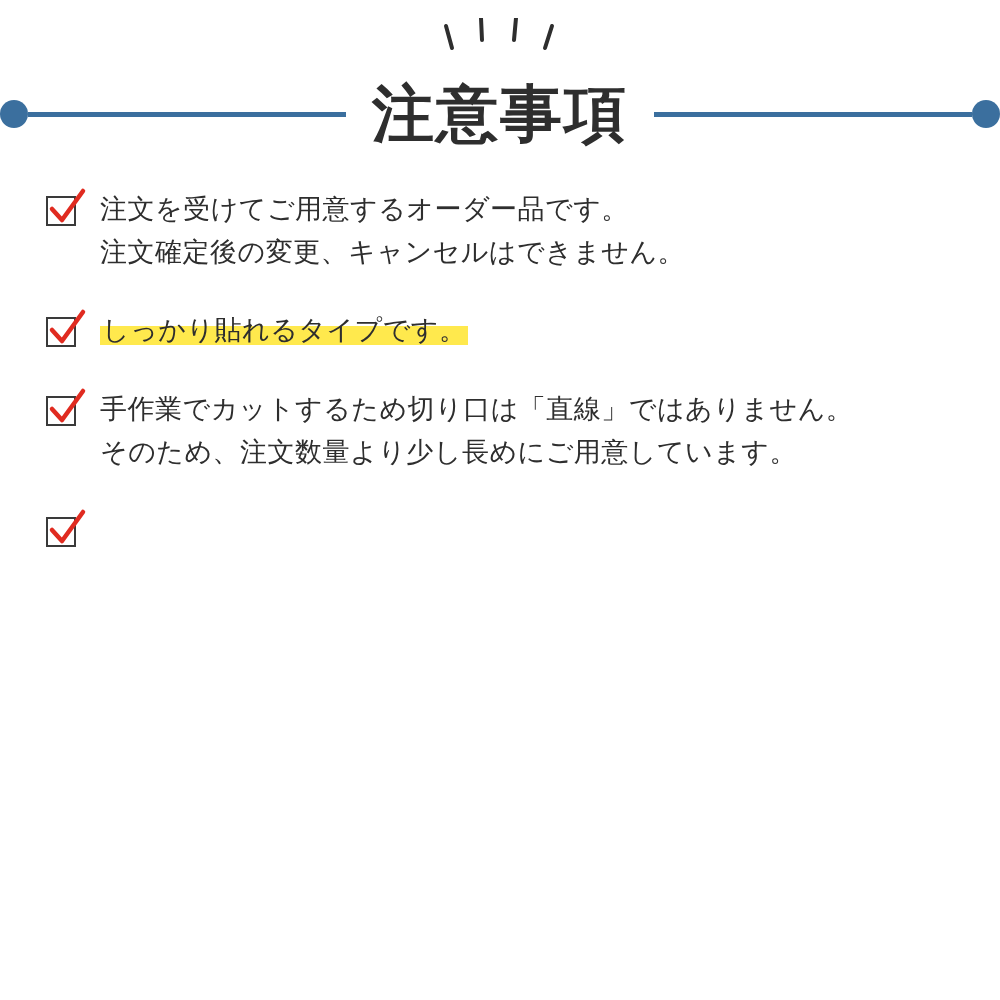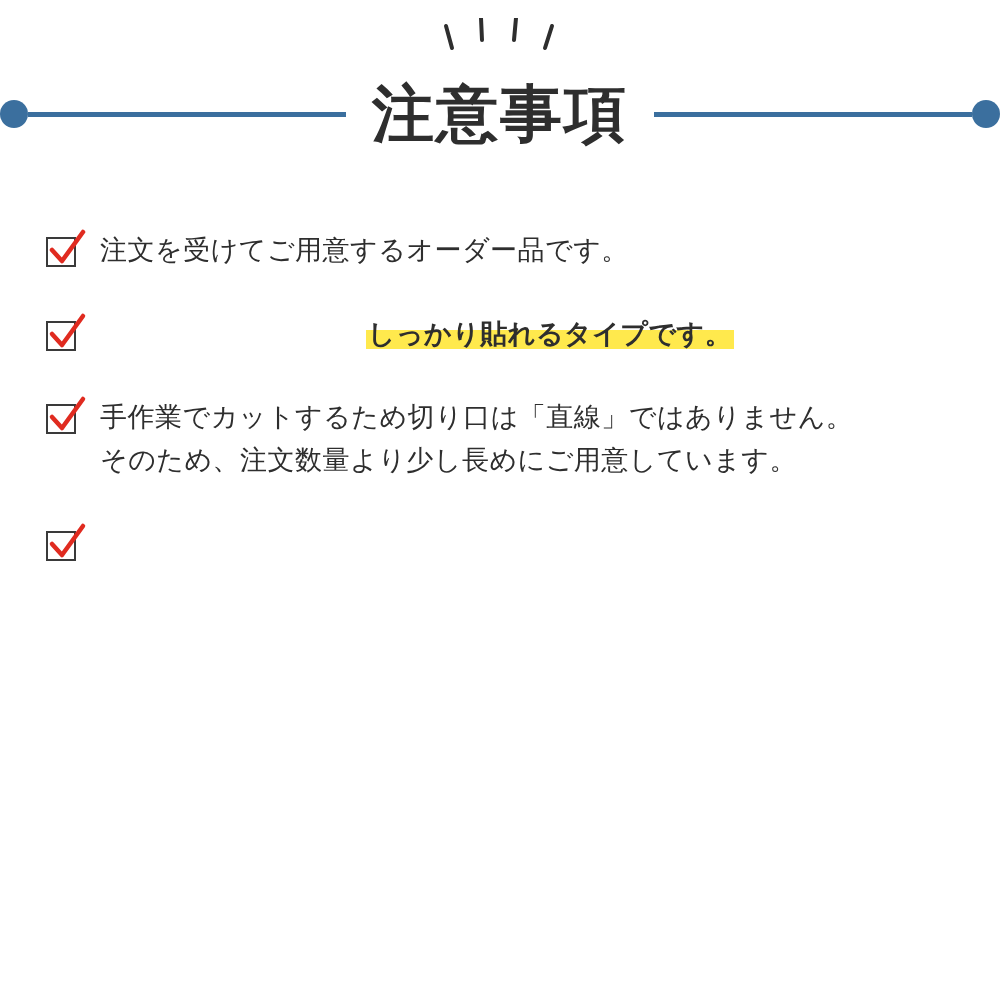--- a/index.html
+++ b/index.html
@@ -70,21 +70,20 @@
   
   .list {
     position: relative;
     padding: 18px 0 0 0;
   }
   .item {
     display: flex;
     align-items: flex-start;
     margin-bottom: 36px;
     padding-left: 46px;
-    margin-top: 41px;
   }
   .checkbox {
     flex: 0 0 auto;
     width: 34px;
     height: 34px;
     position: relative;
     margin-top: 8px;
     margin-right: 20px;
   }
   .checkbox .box {
@@ -112,22 +111,21 @@
     line-height: 1.58;
     color: #2e2e2e;
     letter-spacing: 0.5px;
     white-space: nowrap;
   }
   .line .mark {
     background: linear-gradient(to top, #ffe94d 62%, rgba(255,233,77,0) 62%);
     padding: 0 2px;
   }
   .line.bold {
-    font-weight: bold;
-    text-align: center;
+    font-weight: normal;
   }
 </style>
 </head>
 <body>
 
 <div class="page">
 
   <div class="header">
     <svg class="sparkle" viewBox="0 0 1000 50">
       <g stroke="#2e2e2e" stroke-width="4" stroke-linecap="round">
@@ -150,20 +148,21 @@
   <div class="list">
       <div class="item">
         <div class="checkbox">
           <span class="box"></span>
           <svg viewBox="0 0 44 44">
             <path d="M8 22 L18 33 L39 4" fill="none" stroke="#e02b20" stroke-width="4.5" stroke-linecap="round" stroke-linejoin="round"></path>
           </svg>
         </div>
         <div class="lines">
           <div class="line"><span>注文を受けてご用意するオーダー品です。</span></div>
+          <div class="line"><span>注文確定後の変更、キャンセルはできません。</span></div>
         </div>
       </div>
       <div class="item">
         <div class="checkbox">
           <span class="box"></span>
           <svg viewBox="0 0 44 44">
             <path d="M8 22 L18 33 L39 4" fill="none" stroke="#e02b20" stroke-width="4.5" stroke-linecap="round" stroke-linejoin="round"></path>
           </svg>
         </div>
         <div class="lines">

